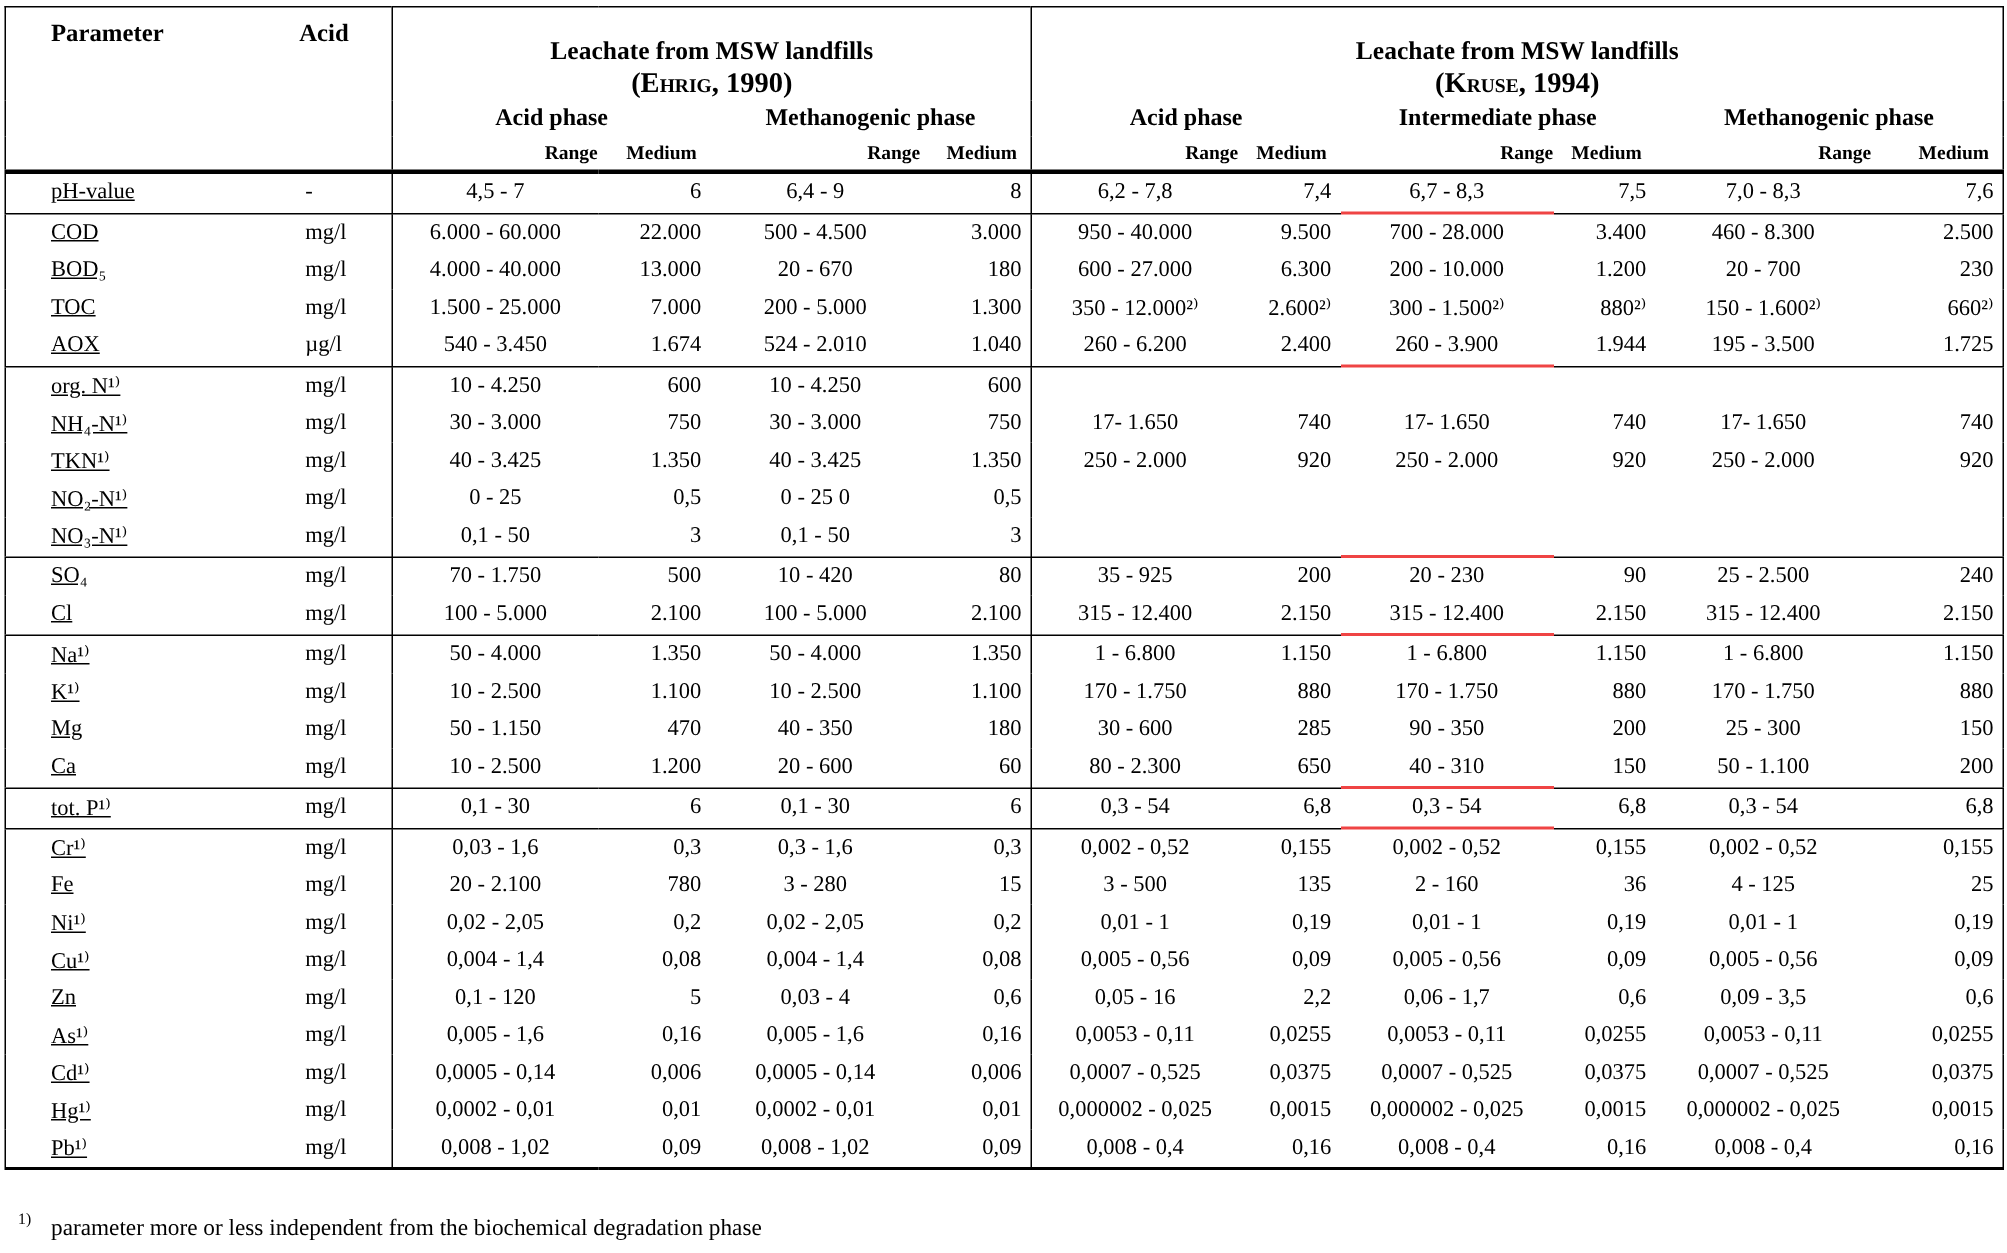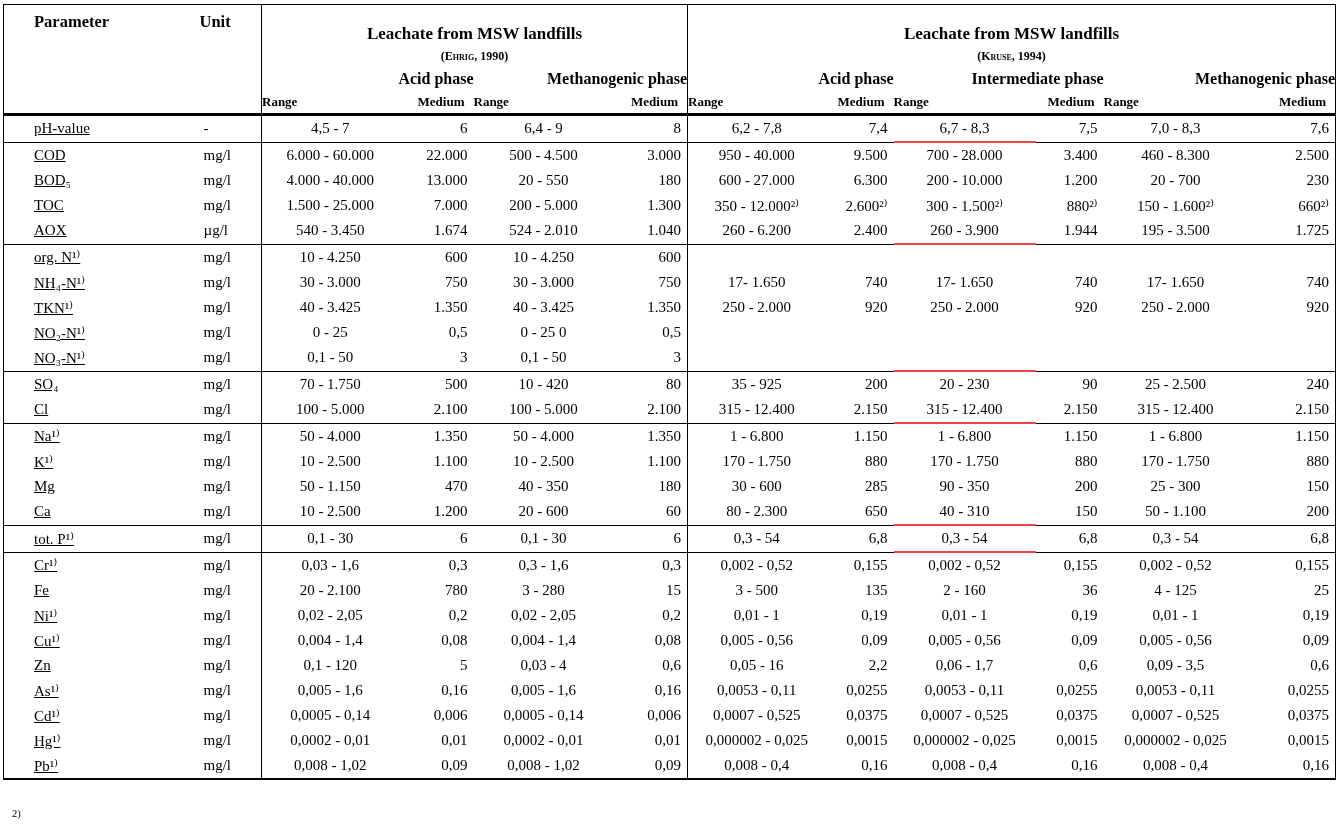--- a/index.html
+++ b/index.html
@@ -8,24 +8,24 @@
   table{border-collapse:collapse;table-layout:fixed;width:1332px;
         margin:4px 0 0 3px;
         border:1.6px solid #000;border-bottom:2.2px solid #000;border-top:1.8px solid #000;}
   th,td{padding:0;margin:0;white-space:nowrap;overflow:visible;}
   thead{border-bottom:3.2px solid #000;}
   thead th{font-weight:bold;vertical-align:top;}
   .vr{border-right:1.6px solid #000;}
   .h-corner{text-align:left;padding:7px 0 0 30px;font-size:16.5px;border-bottom:3.2px solid #000;}
   .h-unit{text-align:left;padding:7px 0 0 46px;font-size:16.5px;border-bottom:3.2px solid #000;}
   .h-title{text-align:center;padding-top:18px;font-size:17px;line-height:22px;}
-  .sc{font-variant:small-caps;font-size:12px;}
-  .h-phase{text-align:right;font-size:16px;height:24px;vertical-align:middle;}
+  .sc{font-variant:small-caps;font-size:19px;}
+  .h-phase{text-align:center;font-size:16px;height:24px;vertical-align:middle;}
   .h-sub{font-size:13px;height:22px;vertical-align:middle;border-bottom:3.2px solid #000;}
-  th.c-range{text-align:left;}
+  th.c-range{text-align:right;}
   th.c-med{text-align:right;padding-right:9px;}
   tbody td{height:25px;font-size:15px;vertical-align:middle;}
   .c-param{text-align:left;padding-left:30px;text-decoration:underline;}
   .c-unit{text-align:left;padding-left:50px;border-right:1.6px solid #000;}
   .c-range{text-align:center;}
   .c-med{text-align:right;padding-right:6px;}
   td.c-vr{border-right:1.6px solid #000;}
   .sec-end td{border-bottom:1.6px solid #000;}
   .sec-end td.c-int{border-bottom:2px solid #ef4444;}
   .footnotes{margin:22px 0 0 12px;}
@@ -46,21 +46,21 @@
     <col style="width:138px">
       <col style="width:68px">
       <col style="width:142px">
       <col style="width:68px">
       <col style="width:144px">
       <col style="width:88px">
   </colgroup>
   <thead>
     <tr>
       <th class="h-corner" rowspan="3">Parameter</th>
-      <th class="h-unit vr" rowspan="3">Unit</th>
+      <th class="h-unit vr" rowspan="3">Acid</th>
       <th class="h-title vr" colspan="4">
         <div>Leachate from MSW landfills</div>
         <div class="sc">(Ehrig, 1990)</div>
       </th>
       <th class="h-title" colspan="6">
         <div>Leachate from MSW landfills</div>
         <div class="sc">(Kruse, 1994)</div>
       </th>
     </tr>
     <tr>
@@ -110,21 +110,21 @@
         <td class="c-range c-int">700 - 28.000</td>
         <td class="c-med">3.400</td>
         <td class="c-range">460 - 8.300</td>
         <td class="c-med">2.500</td>
       </tr>
       <tr>
         <td class="c-param">BOD₅</td>
         <td class="c-unit">mg/l</td>
         <td class="c-range">4.000 - 40.000</td>
         <td class="c-med">13.000</td>
-        <td class="c-range">20 - 550</td>
+        <td class="c-range">20 - 670</td>
         <td class="c-med c-vr">180</td>
         <td class="c-range">600 - 27.000</td>
         <td class="c-med">6.300</td>
         <td class="c-range c-int">200 - 10.000</td>
         <td class="c-med">1.200</td>
         <td class="c-range">20 - 700</td>
         <td class="c-med">230</td>
       </tr>
       <tr>
         <td class="c-param">TOC</td>
@@ -445,14 +445,15 @@
         <td class="c-med">0,16</td>
         <td class="c-range c-int">0,008 - 0,4</td>
         <td class="c-med">0,16</td>
         <td class="c-range">0,008 - 0,4</td>
         <td class="c-med">0,16</td>
       </tr>
     </tbody>
 </table>
 
 <div class="footnotes">
+  <div class="fn"><sup>1)</sup><span>parameter more or less independent from the biochemical degradation phase</span></div>
   <div class="fn"><sup>2)</sup></div>
 </div>
 
 </body></html>

